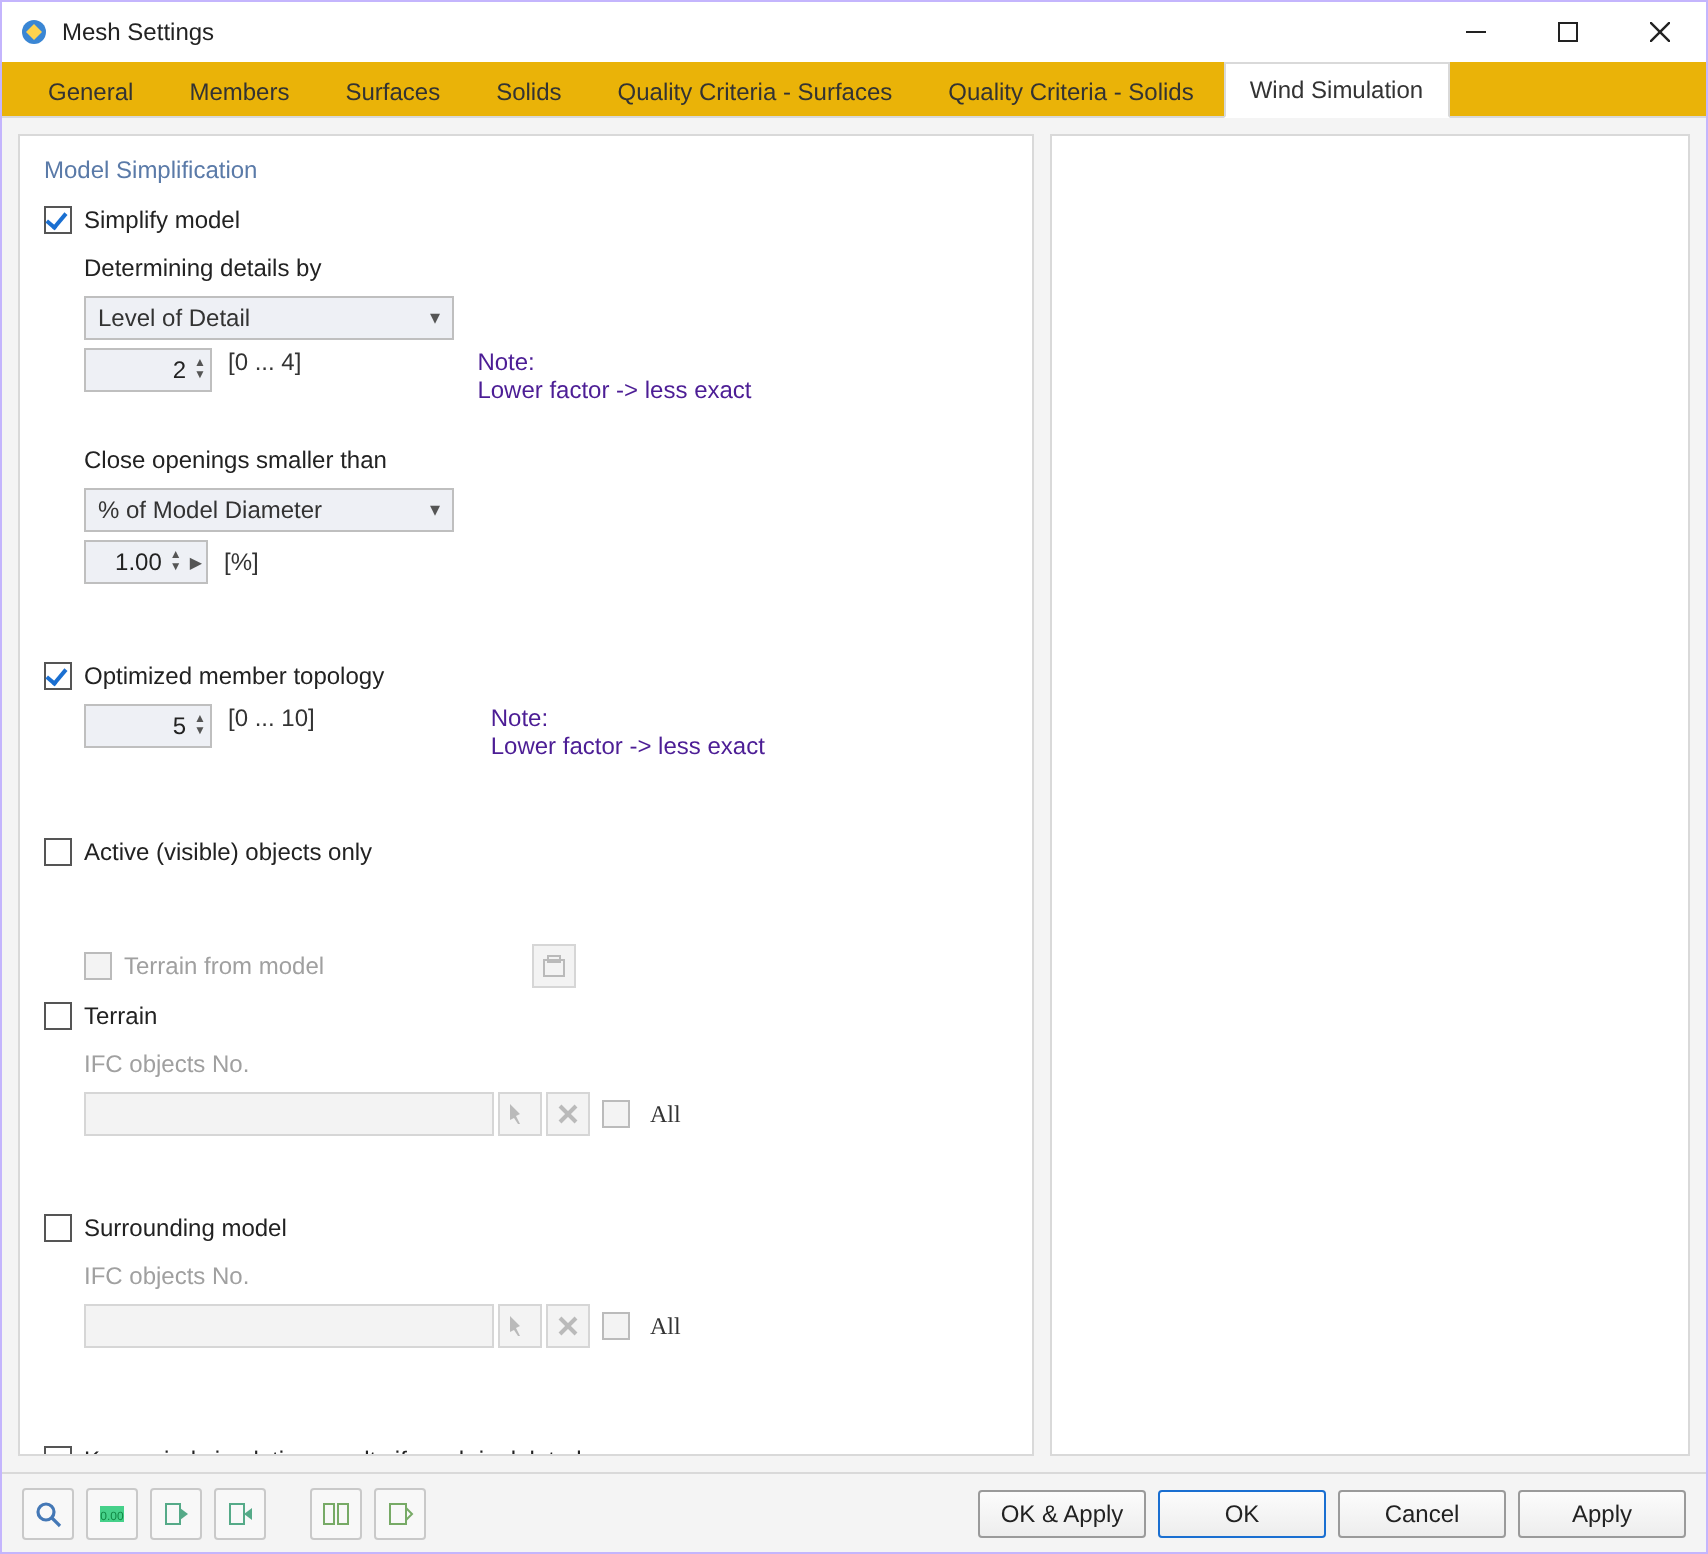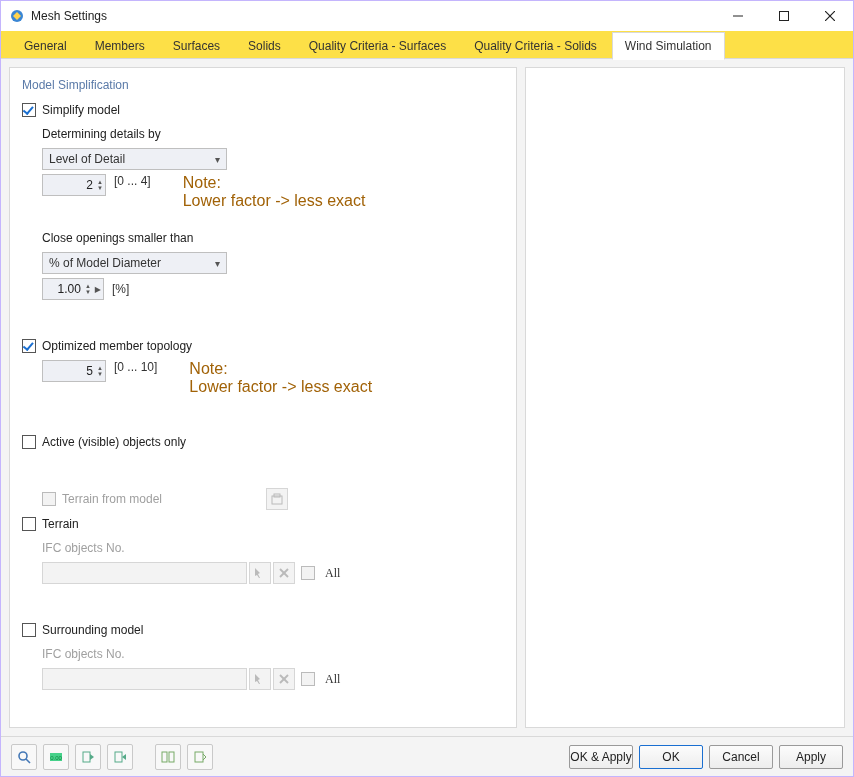--- a/index.html
+++ b/index.html
@@ -3,21 +3,21 @@
 <meta charset="utf-8">
 <style>
   * { box-sizing: border-box; }
   html, body { margin: 0; padding: 0; font-family: "Segoe UI", Tahoma, sans-serif; font-size: 12px; color: #222; }
   .window { width: 854px; height: 777px; background: #fff; border: 1px solid #c4b5fd; display: flex; flex-direction: column; position: relative; }
   .titlebar { height: 30px; display: flex; align-items: center; padding: 0 0 0 8px; background: #fff; }
   .titlebar .app-icon { width: 16px; height: 16px; margin-right: 6px; }
   .titlebar .title { flex: 1; font-size: 12px; }
   .titlebar .win-btn { width: 46px; height: 30px; display: flex; align-items: center; justify-content: center; }
 
-  .tabs-row { height: 28px; background: #fde047; border-bottom: 1px solid #d9d9d9; display: flex; align-items: flex-start; padding: 0 10px; gap: 2px; }
+  .tabs-row { height: 28px; background: #eab308; border-bottom: 1px solid #d9d9d9; display: flex; align-items: flex-end; padding: 0 10px; gap: 2px; }
   .tab { padding: 6px 12px 6px 12px; font-size: 12px; color: #333; border: 1px solid transparent; border-bottom: none; position: relative; top: 1px; cursor: default; }
   .tab.active { background: #fff; border-color: #d9d9d9; border-bottom: 1px solid #fff; }
 
   .content-area { flex: 1; display: flex; gap: 8px; padding: 8px; background: #f4f4f4; overflow: hidden; }
   .panel { background: #fff; border: 1px solid #d9d9d9; flex: 1; overflow: auto; padding: 10px 12px; }
   .panel.right { width: 320px; flex: 0 0 320px; }
 
   .section-title { color: #5a7aa8; font-size: 12px; margin-bottom: 8px; }
 
   .row { display: flex; align-items: center; min-height: 20px; margin: 4px 0; }
@@ -31,36 +31,36 @@
 
   .spinner { width: 64px; height: 22px; border: 1px solid #bfbfbf; background: #eef0f5; display: flex; align-items: center; padding: 0 2px 0 6px; }
   .spinner .val { flex: 1; text-align: right; padding-right: 4px; }
   .spinner .updown { display: flex; flex-direction: column; gap: 0; }
   .spinner .updown span { font-size: 6px; line-height: 6px; color: #555; cursor: default; }
   .spinner .right-arrow { font-size: 8px; color: #555; margin-left: 4px; }
 
   .range-txt { margin-left: 8px; color: #333; }
   .unit-txt { margin-left: 8px; color: #333; }
 
-  .note-block { display: flex; flex-direction: column; font-size: 16px; color: #a16207; margin-left: 32px; }
+  .note-block { display: flex; flex-direction: column; font-size: 12px; color: #4c1d95; margin-left: 88px; }
 
   .disabled-text { color: #a0a0a0; }
 
   .text-input { width: 205px; height: 22px; border: 1px solid #d6d6d6; background: #f3f3f3; }
   .icon-btn { width: 22px; height: 22px; border: 1px solid #d6d6d6; background: #f3f3f3; display: inline-flex; align-items: center; justify-content: center; margin-left: 0px; }
   .icon-btn + .icon-btn { }
   .icon-btn svg { opacity: 0.45; }
 
   .group-gap { height: 10px; }
   .group-gap-lg { height: 28px; }
 
   .footer { height: 40px; background: #f4f4f4; border-top: 1px solid #d9d9d9; display: flex; align-items: center; padding: 0 10px; gap: 6px; }
   .footer .spacer { flex: 1; }
   .footer .tool-btn { width: 26px; height: 26px; border: 1px solid #c9c9c9; background: #f8f8f8; display: flex; align-items: center; justify-content: center; border-radius: 2px; }
-  .footer .btn { width: 64px; height: 24px; border: 1px solid #9a9a9a; background: linear-gradient(#fcfcfc,#ededed); font-size: 12px; display: flex; align-items: center; justify-content: center; border-radius: 2px; }
+  .footer .btn { width: 84px; height: 24px; border: 1px solid #9a9a9a; background: linear-gradient(#fcfcfc,#ededed); font-size: 12px; display: flex; align-items: center; justify-content: center; border-radius: 2px; }
   .footer .btn.primary { border: 1.5px solid #1a6fd1; }
 
   .all-label { margin-left: 4px; color: #333; font-family: Liberation Serif, serif; }
 </style>
 </head>
 <body>
 
 <div class="window">
 
   <div class="titlebar">

